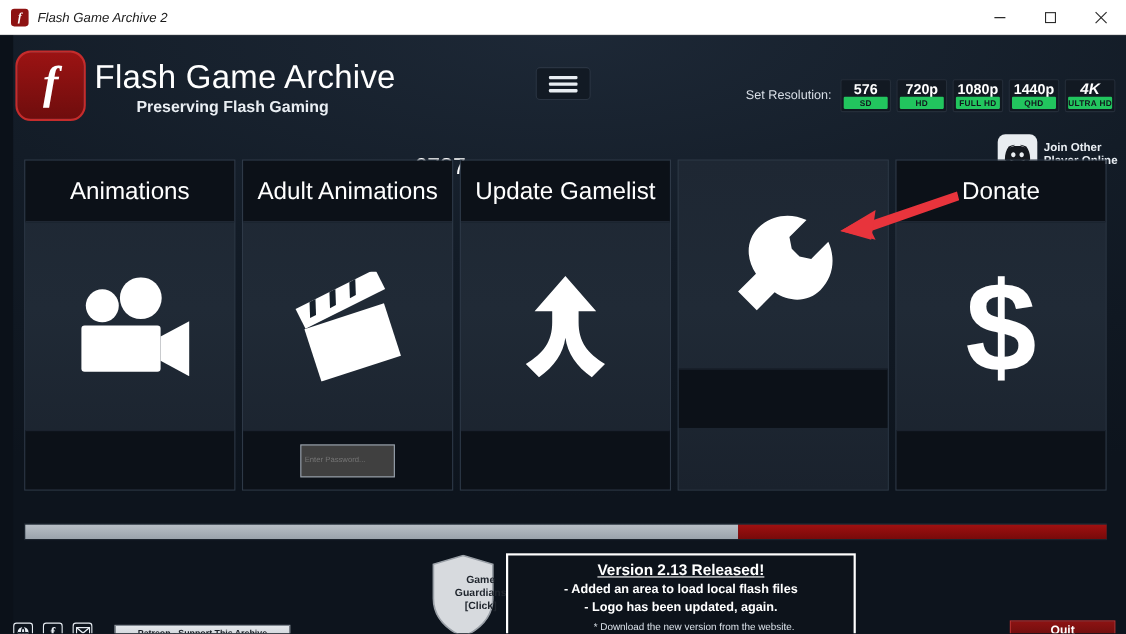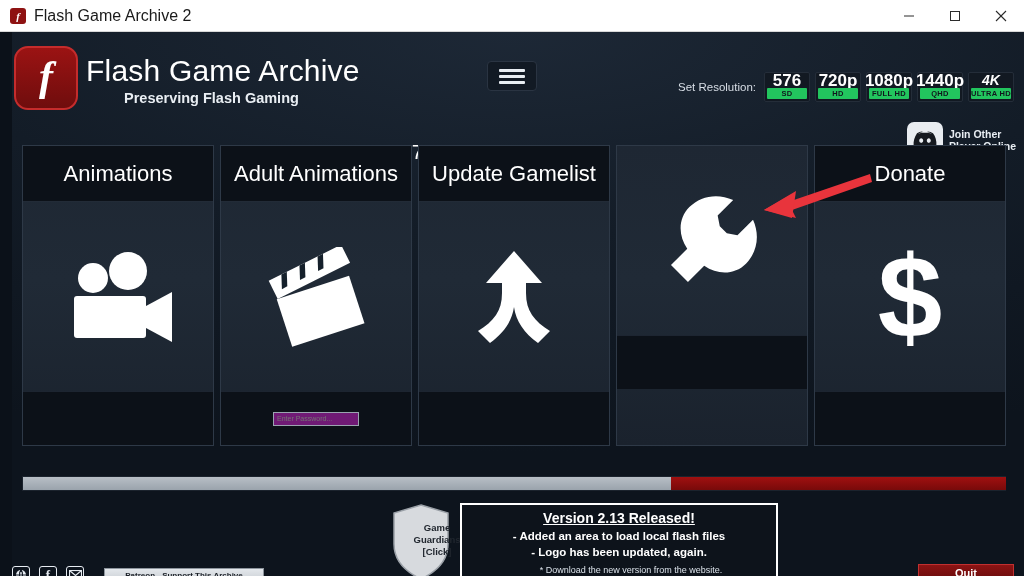--- a/index.html
+++ b/index.html
@@ -17,21 +17,21 @@
     background:#ffffff; border-bottom:1px solid #d8d8d8;
     display:flex; align-items:center;
   }
   #os-title-left{ display:flex; align-items:center; gap:8px; padding-left:10px; flex:1; }
   #app-badge{
     width:16px; height:16px; border-radius:3px; background:#8e1212;
     display:flex; align-items:center; justify-content:center;
     font-weight:bold; font-size:11px; color:#fff; font-style:italic;
     font-family:"Liberation Serif", serif;
   }
-  #os-title-text{ font-size:16px; color:#1a1a1a; }
+  #os-title-text{ font-size:12px; color:#1a1a1a;font-style:italic; }
   .win-btn{
     width:46px; height:32px; display:flex; align-items:center; justify-content:center;
     font-size:13px; color:#2b2b2b; background:transparent;
   }
   .win-btn svg{ display:block; }
 
   
   #app{
     position:absolute; left:0; top:32px; width:1024px; height:544px;
     background:
@@ -80,21 +80,21 @@
   #games-count-value{ font-size:21px; color:#ffffff; }
 
   
   #resolution-block{ position:absolute; right:10px; top:40px; display:flex; align-items:center; gap:8px;}
   #resolution-label{ font-size:11.5px; color:#d8dee6; }
   #resolution-buttons{ display:flex; gap:5px; }
   .res-btn{
     width:46px; background:#121922; border:1px solid #242d39; border-radius:2px;
     display:flex; flex-direction:column; align-items:center; padding-top:1px; cursor:pointer;
   }
-  .res-top{ font-size:17px; font-weight:bold; color:#ffffff; line-height:13px; }
+  .res-top{ font-size:13px; font-weight:bold; color:#ffffff; line-height:13px; }
   .res-top.small-k{ font-style:italic; font-size:14px; }
   .res-bot{
     margin-top:1px; margin-bottom:2px; width:40px; height:11px;
     background:#22c55e; color:#11161d; font-size:7.5px; font-weight:bold;
     letter-spacing:.3px; display:flex; align-items:center; justify-content:center;
     border-radius:1px;
   }
 
   
   #discord-block{ position:absolute; right:8px; top:90px; display:flex; align-items:center; gap:6px; cursor:pointer;}
@@ -120,21 +120,21 @@
   .card-title{ font-size:22px; color:#ffffff; font-weight:400; }
   .card-body{
     height:189px; display:flex; align-items:center; justify-content:center;
   }
   .card-body svg{ display:block; }
   .card-footer{
     height:54px; background:#0c1118; border-top:1px solid #1d2531;
     display:flex; align-items:center; justify-content:center;
   }
   #password-input{
-    width:86px; height:14px; background:#701a75; border:1px solid #9aa4b0;
+    width:86px; height:30px; background:#404040; border:1px solid #9aa4b0;
     font-size:7px; color:#9aa2ab; padding:0 3px; font-family:"Liberation Sans", sans-serif;
   }
 
   
   #settings-arrow{ position:absolute; left:762px; top:138px; width:110px; height:52px; pointer-events:none; }
 
   
   #hscroll{
     position:absolute; left:22px; top:444px; width:984px; height:15px;
     background:#2b3642; border:1px solid #1b232d;

